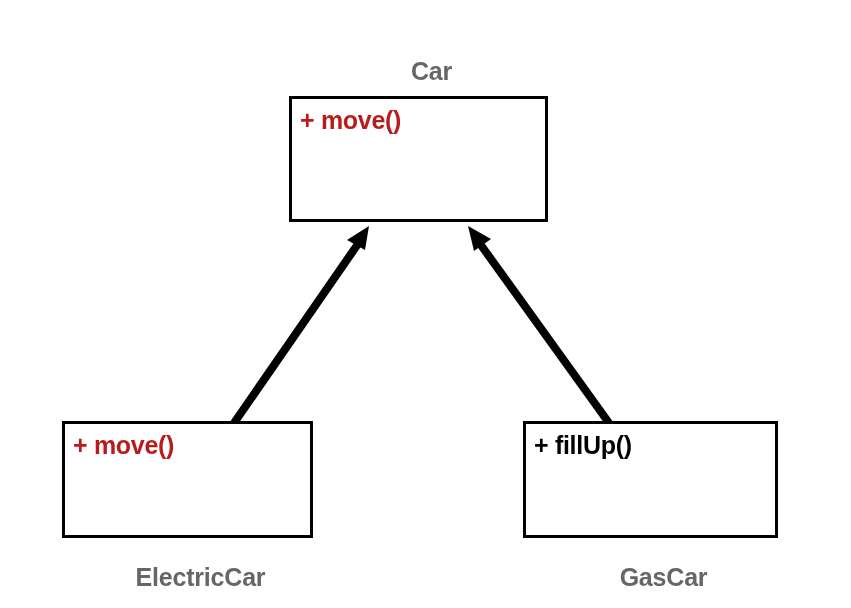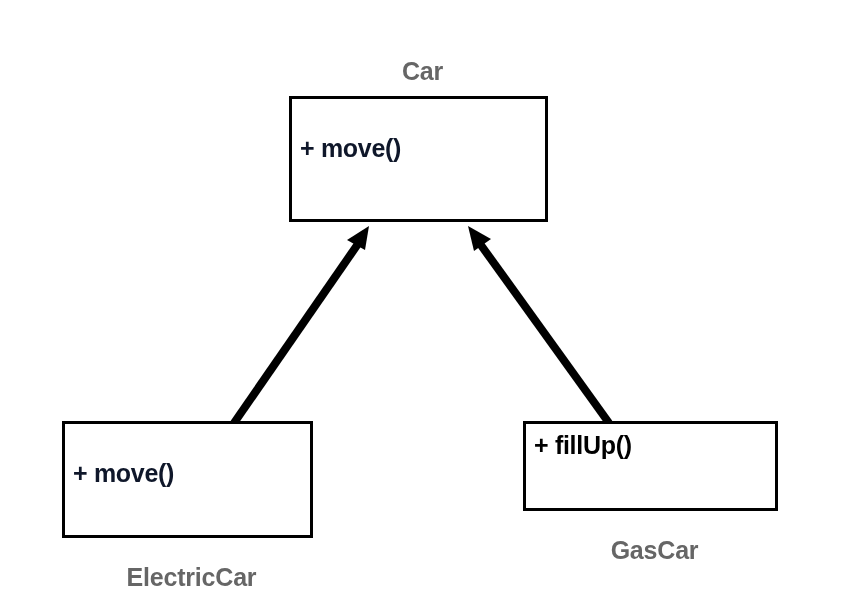--- a/index.html
+++ b/index.html
@@ -23,21 +23,21 @@
     top: 0;
     width: 851px;
     height: 608px;
     pointer-events: none;
   }
   .uml-class {
     position: absolute;
   }
   .class-title {
     position: absolute;
-    left: 4px;
+    left: 13px;
     width: 100%;
     text-align: center;
     color: #666666;
     font-size: 25px;
     font-weight: bold;
     letter-spacing: -0.2px;
     white-space: nowrap;
   }
   .class-title.above { bottom: 100%; margin-bottom: 10px; }
   .class-title.below { top: 100%; margin-top: 25px; }
@@ -59,22 +59,21 @@
   }
   .member {
     font-size: 25px;
     font-weight: bold;
     line-height: 1.42;
     color: #000000;
     white-space: nowrap;
     letter-spacing: -0.3px;
   }
   .member.overridden {
-    color: #0f172a;
-    margin-top: 28px;
+    color: #b91c1c;
   }
 </style>
 </head>
 <body>
 
 <div id="canvas">
 
   <svg id="edge-layer" viewBox="0 0 851 608">
     <g>
       <line x1="234" y1="423" x2="360" y2="241" stroke="#000000" stroke-width="8" stroke-linecap="butt"></line>
@@ -95,21 +94,21 @@
   </div>
 
   <div class="uml-class" style="left:62px; top:421px; width:251px; height:117px;">
     <div class="class-box"></div>
     <div class="members">
       <div class="member overridden">+ move()</div>
     </div>
     <div class="class-title below">ElectricCar</div>
   </div>
 
-  <div class="uml-class" style="left:523px; top:421px; width:255px; height:90px;">
+  <div class="uml-class" style="left:523px; top:421px; width:255px; height:117px;">
     <div class="class-box"></div>
     <div class="members">
       <div class="member">+ fillUp()</div>
     </div>
     <div class="class-title below">GasCar</div>
   </div>
 
 </div>
 
 </body></html>

